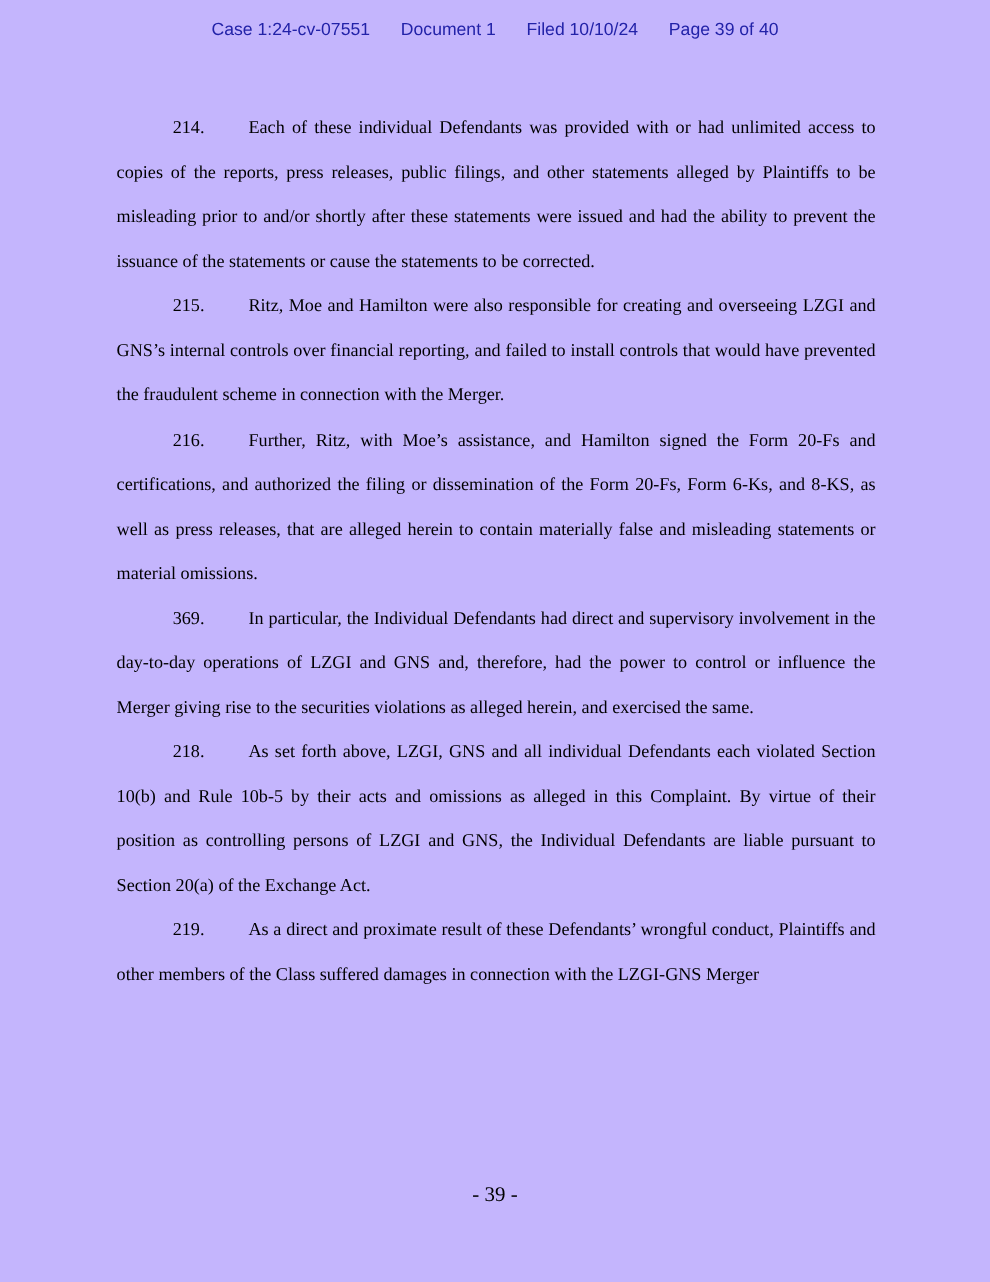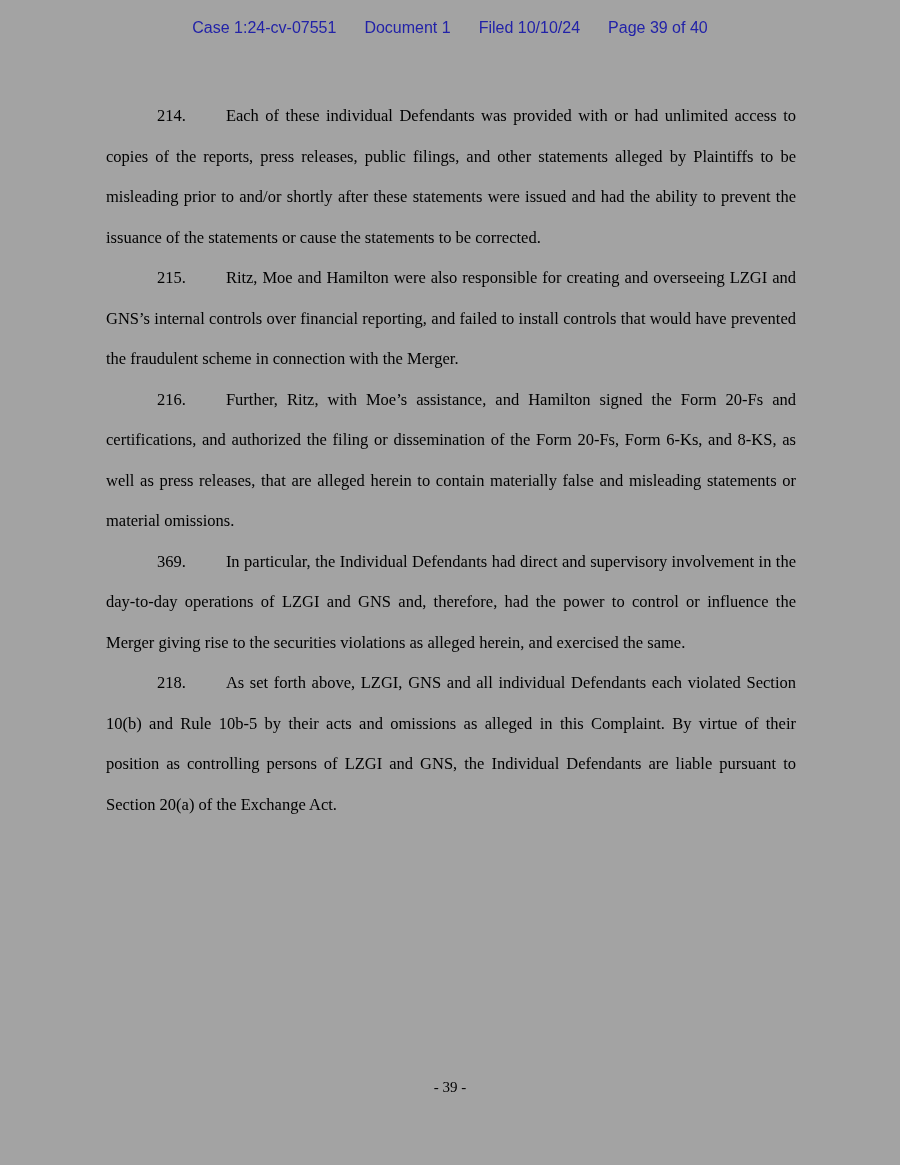--- a/index.html
+++ b/index.html
@@ -4,21 +4,21 @@
 <style>
   html, body {
     margin: 0;
     padding: 0;
     background: #ffffff;
   }
   .page {
     position: relative;
     width: 900px;
     height: 1165px;
-    background: #a3a3a3;
+    background: #c4b5fd;
     overflow: hidden;
     font-family: "Liberation Serif", serif;
     color: #000000;
   }
   .court-header {
     position: absolute;
     top: 18px;
     left: 0;
     width: 100%;
     display: flex;
@@ -48,21 +48,21 @@
   }
   .para-num {
     margin-right: 40px;
   }
   .page-footer {
     position: absolute;
     top: 1077px;
     left: 0;
     width: 100%;
     text-align: center;
-    font-size: 15px;
+    font-size: 19px;
     line-height: 20px;
     color: #000000;
   }
 </style>
 </head>
 <body>
 
 <div class="page">
 
   <div class="court-header">
@@ -78,20 +78,21 @@
     <p class="para numbered"><span class="para-num">214.</span><span>Each of these individual Defendants was provided with or had unlimited access to copies of the reports, press releases, public filings, and other statements alleged by Plaintiffs to be misleading prior to and/or shortly after these statements were issued and had the ability to prevent the issuance of the statements or cause the statements to be corrected.</span></p>
 
     <p class="para numbered"><span class="para-num">215.</span><span>Ritz, Moe and Hamilton were also responsible for creating and overseeing LZGI and GNS’s internal controls over financial reporting, and failed to install controls that would have prevented the fraudulent scheme in connection with the Merger.</span></p>
 
     <p class="para numbered"><span class="para-num">216.</span><span>Further, Ritz, with Moe’s assistance, and Hamilton signed the Form 20-Fs and certifications, and authorized the filing or dissemination of the Form 20-Fs, Form 6-Ks, and 8-KS, as well as press releases, that are alleged herein to contain materially false and misleading statements or material omissions.</span></p>
 
     <p class="para numbered"><span class="para-num">369.</span><span>In particular, the Individual Defendants had direct and supervisory involvement in the day-to-day operations of LZGI and GNS and, therefore, had the power to control or influence the Merger giving rise to the securities violations as alleged herein, and exercised the same.</span></p>
 
     <p class="para numbered"><span class="para-num">218.</span><span>As set forth above, LZGI, GNS and all individual Defendants each violated Section 10(b) and Rule 10b-5 by their acts and omissions as alleged in this Complaint. By virtue of their position as controlling persons of LZGI and GNS, the Individual Defendants are liable pursuant to Section 20(a) of the Exchange Act.</span></p>
 
+    <p class="para numbered"><span class="para-num">219.</span><span>As a direct and proximate result of these Defendants’ wrongful conduct, Plaintiffs and other members of the Class suffered damages in connection with the LZGI-GNS Merger</span></p>
 
   </div>
 
   <div class="page-footer">
     <span>- 39 -</span>
   </div>
 
 </div>
 
 </body></html>

